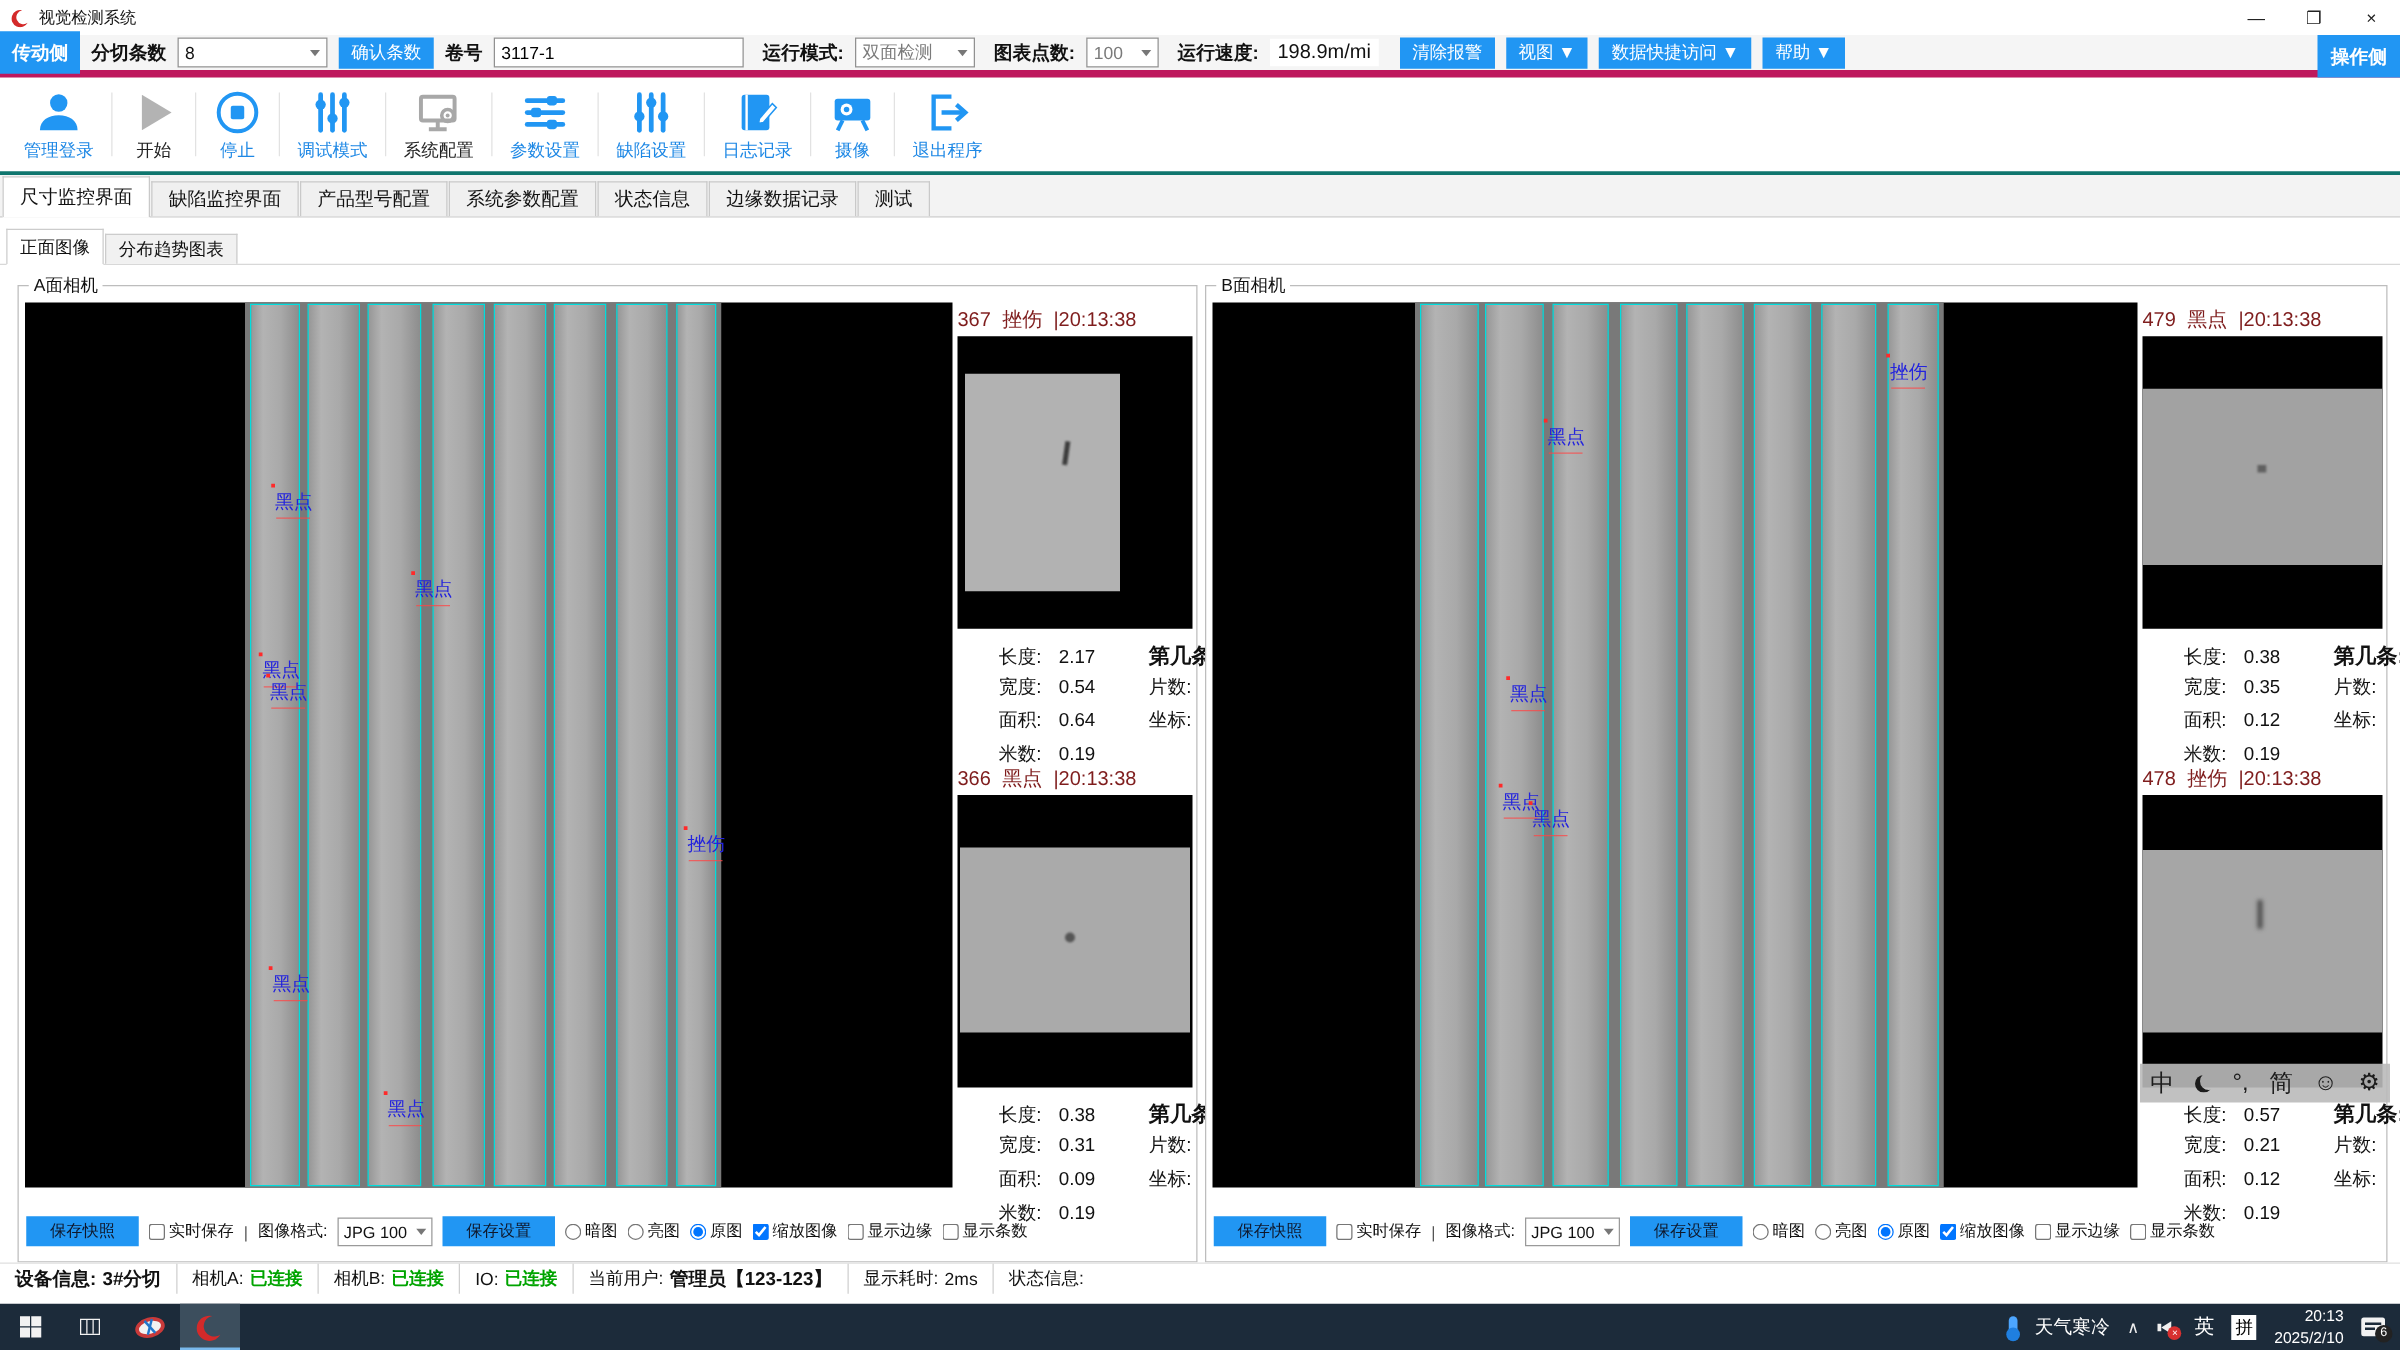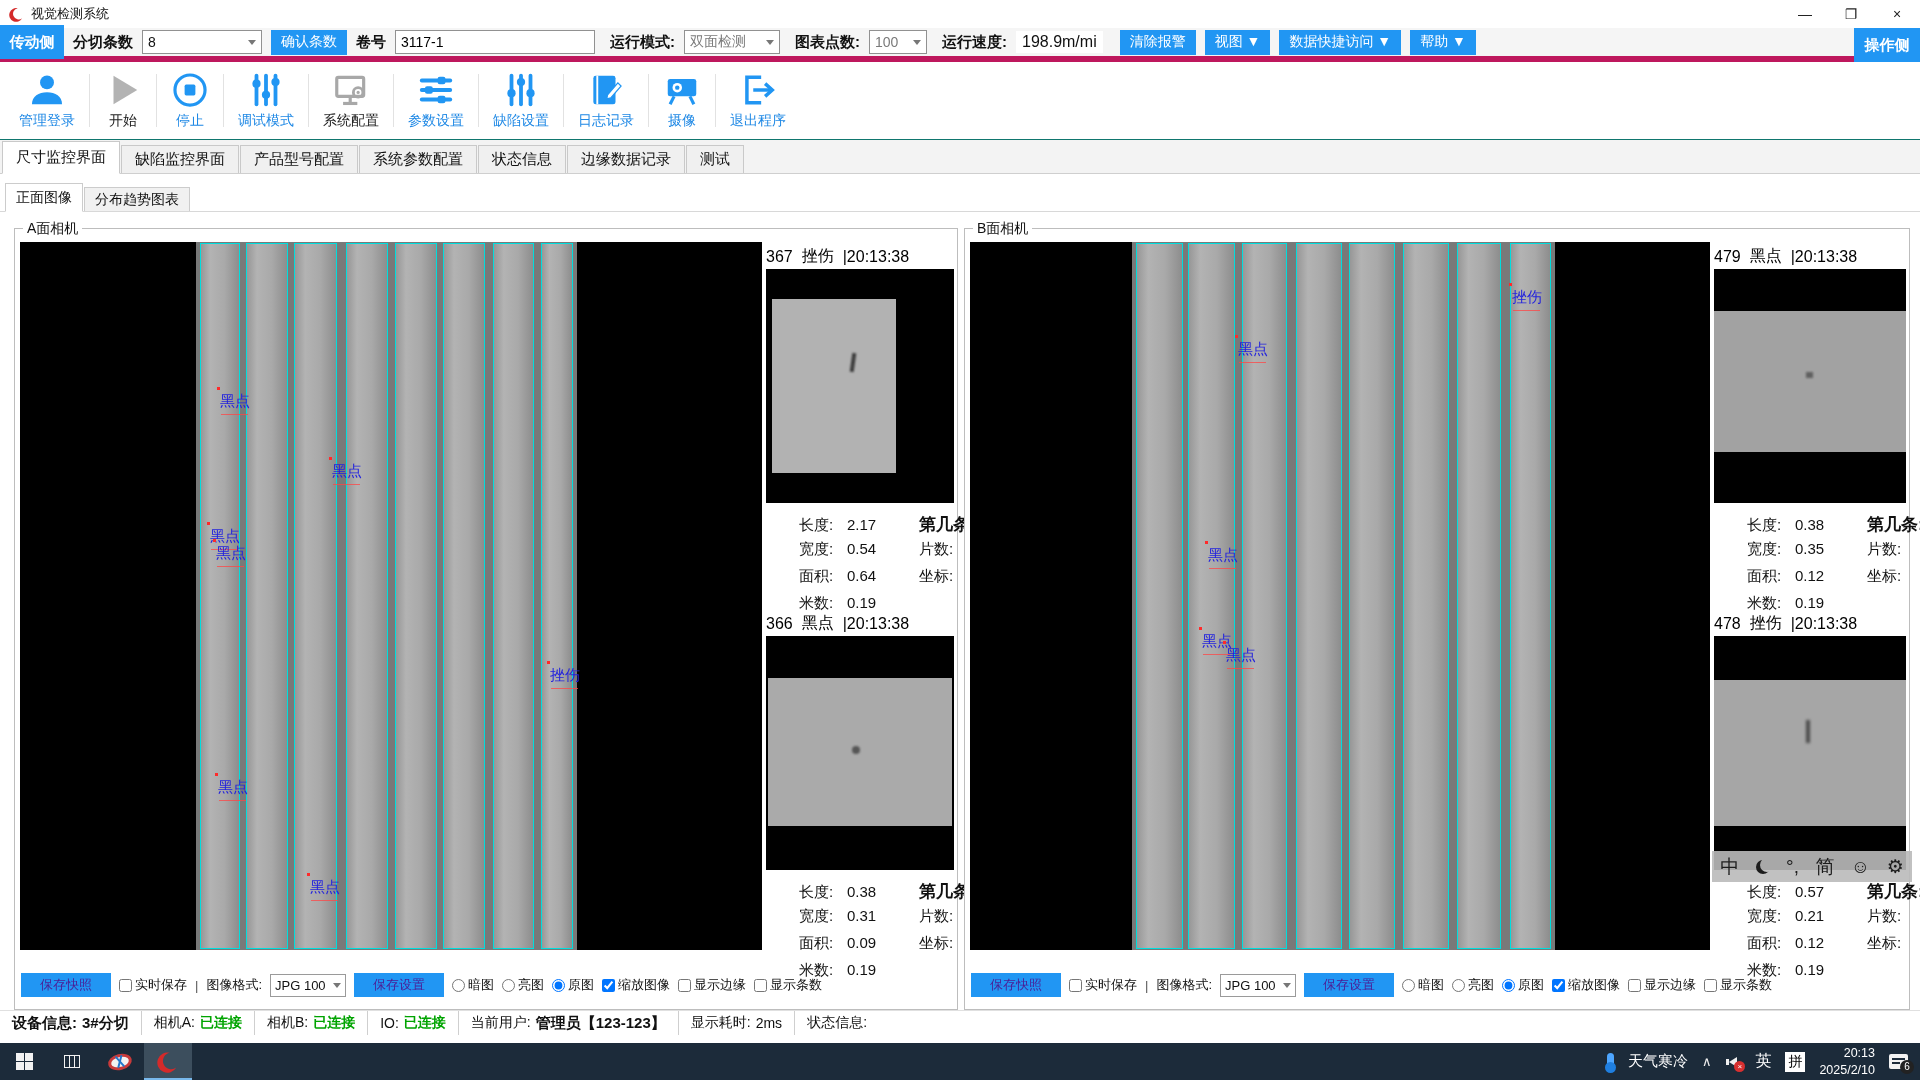--- a/index.html
+++ b/index.html
@@ -19,21 +19,21 @@
   .side-btn { width:64px; height:34px; font-size:15px; font-weight:bold; }
   .menu-btn { height:25px; padding:0 10px; font-size:14px; }
   .combo { background:#fff; border:1px solid #919191; height:24px; display:flex; align-items:center; padding:0 5px; font-size:14px; position:relative; }
   .combo .arrow-down { margin-left:auto; width:0; height:0; border-left:4px solid transparent; border-right:4px solid transparent; border-top:5px solid #777; }
   .combo.gray span.val { color:#7a7a7a; }
   .tb-input { border:1px solid #919191; height:24px; padding:0 5px; font-size:14px; font-family:inherit; background:#fff; }
   .speed-val { font-size:16px; background:#fff; padding:2px 6px; }
   .operate-btn { position:absolute; right:0; top:0; width:66px; height:34px; font-size:15px; font-weight:bold; }
 
   
-  .iconbar { height:78px; display:flex; align-items:stretch; padding-left:6px; border-bottom:1px solid #0f766e; background:#fff; }
+  .iconbar { height:78px; display:flex; align-items:stretch; padding-left:6px; border-bottom:3px solid #0f766e; background:#fff; }
   .tool-item { display:flex; flex-direction:column; align-items:center; padding:9px 13px 0; gap:3px; }
   .tool-item .lab { font-size:14px; color:#1e88e5; white-space:nowrap; }
   .tool-item .lab.dark { color:#222; }
   .tool-sep { width:1px; background:#e2e2e2; margin:12px 1px; }
   .tool-svg { width:38px; height:38px; }
 
   
   .maintabs { height:34px; background:#f3f3f3; display:flex; align-items:flex-end; padding-left:2px; border-bottom:1px solid #cfcfcf; }
   .mtab { height:28px; display:flex; align-items:center; padding:0 13px; border:1px solid #c9c9c9; border-bottom:none; background:#f0f0f0; font-size:15px; margin-right:1px; }
   .mtab.active { background:#fff; height:33px; margin-bottom:-1px; border-bottom:1px solid #fff; }
@@ -54,32 +54,32 @@
   .defect-label { position:absolute; color:#2323dd; font-size:15px; white-space:nowrap; z-index:5; }
   .defect-label::before { content:""; position:absolute; left:-3px; top:-5px; width:3px; height:3px; background:#ff2a2a; }
   .defect-label::after { content:""; position:absolute; left:1px; bottom:-4px; width:27px; height:1px; background:rgba(255,70,70,.75); }
 
   
   .defect-col { position:absolute; top:13px; }
   #group-a .defect-col { left:751px; width:188px; }
   #group-b .defect-col { left:749px; width:192px; }
   .defect-card { position:absolute; left:0; width:100%; }
   .defect-card.c1 { top:2px; } .defect-card.c2 { top:369px; }
-  .defect-header { font-size:16px; color:#000000; height:25px; display:flex; align-items:center; gap:9px; }
+  .defect-header { font-size:16px; color:#7f1d1d; height:25px; display:flex; align-items:center; gap:9px; }
   .defect-thumb { position:relative; width:100%; height:234px; background:#000; overflow:hidden; }
   .thumb-web { position:absolute; background:#a4a4a4; }
   .thumb-mark { position:absolute; }
   .defect-stats { padding-top:10px; font-size:15px;margin-left:33px; }
   .stat-grid { display:grid; grid-template-columns:48px 72px 62px 1fr; grid-auto-rows:27px; align-items:baseline; }
   .stat-grid .big { font-size:17px; font-weight:bold; }
 
   
   .panel-stats { position:absolute; left:6px; top:722px; font-size:12.5px; white-space:nowrap; color:#000; }
   .panel-controls { position:absolute; left:6px; top:742px; height:28px; display:flex; align-items:center; gap:8px; font-size:13px; white-space:nowrap; }
-  .btn-small { width:90px; height:24px; background:#2196f3; color:#4c1d95; border:none; font-size:13px; font-family:inherit; }
+  .btn-small { width:90px; height:24px; background:#2196f3; color:#0f172a; border:none; font-size:13px; font-family:inherit; }
   .panel-controls label { display:inline-flex; align-items:center; gap:3px; }
   .panel-controls input { width:13px; height:13px; margin:0; }
   .fmt-combo { border:1px solid #9a9a9a; height:23px; width:76px; display:flex; align-items:center; padding:0 4px; gap:4px; background:#fff; }
   .fmt-combo .arrow-down { margin-left:auto; width:0; height:0; border-left:4px solid transparent; border-right:4px solid transparent; border-top:5px solid #777; }
   .sep-txt { color:#555; }
 
   
   .statusbar { position:absolute; left:0; top:1010px; width:1920px; height:33px; background:#fff; border-top:1px solid #e0e0e0; display:flex; align-items:flex-start; font-size:14px; }
   .sb-item { padding:0 12px; border-right:1px solid #cfcfcf; height:24px; display:flex; align-items:center; gap:5px; white-space:nowrap; }
   .sb-item.bold, .sb-item .boldv { font-weight:bold; font-size:15px; }

